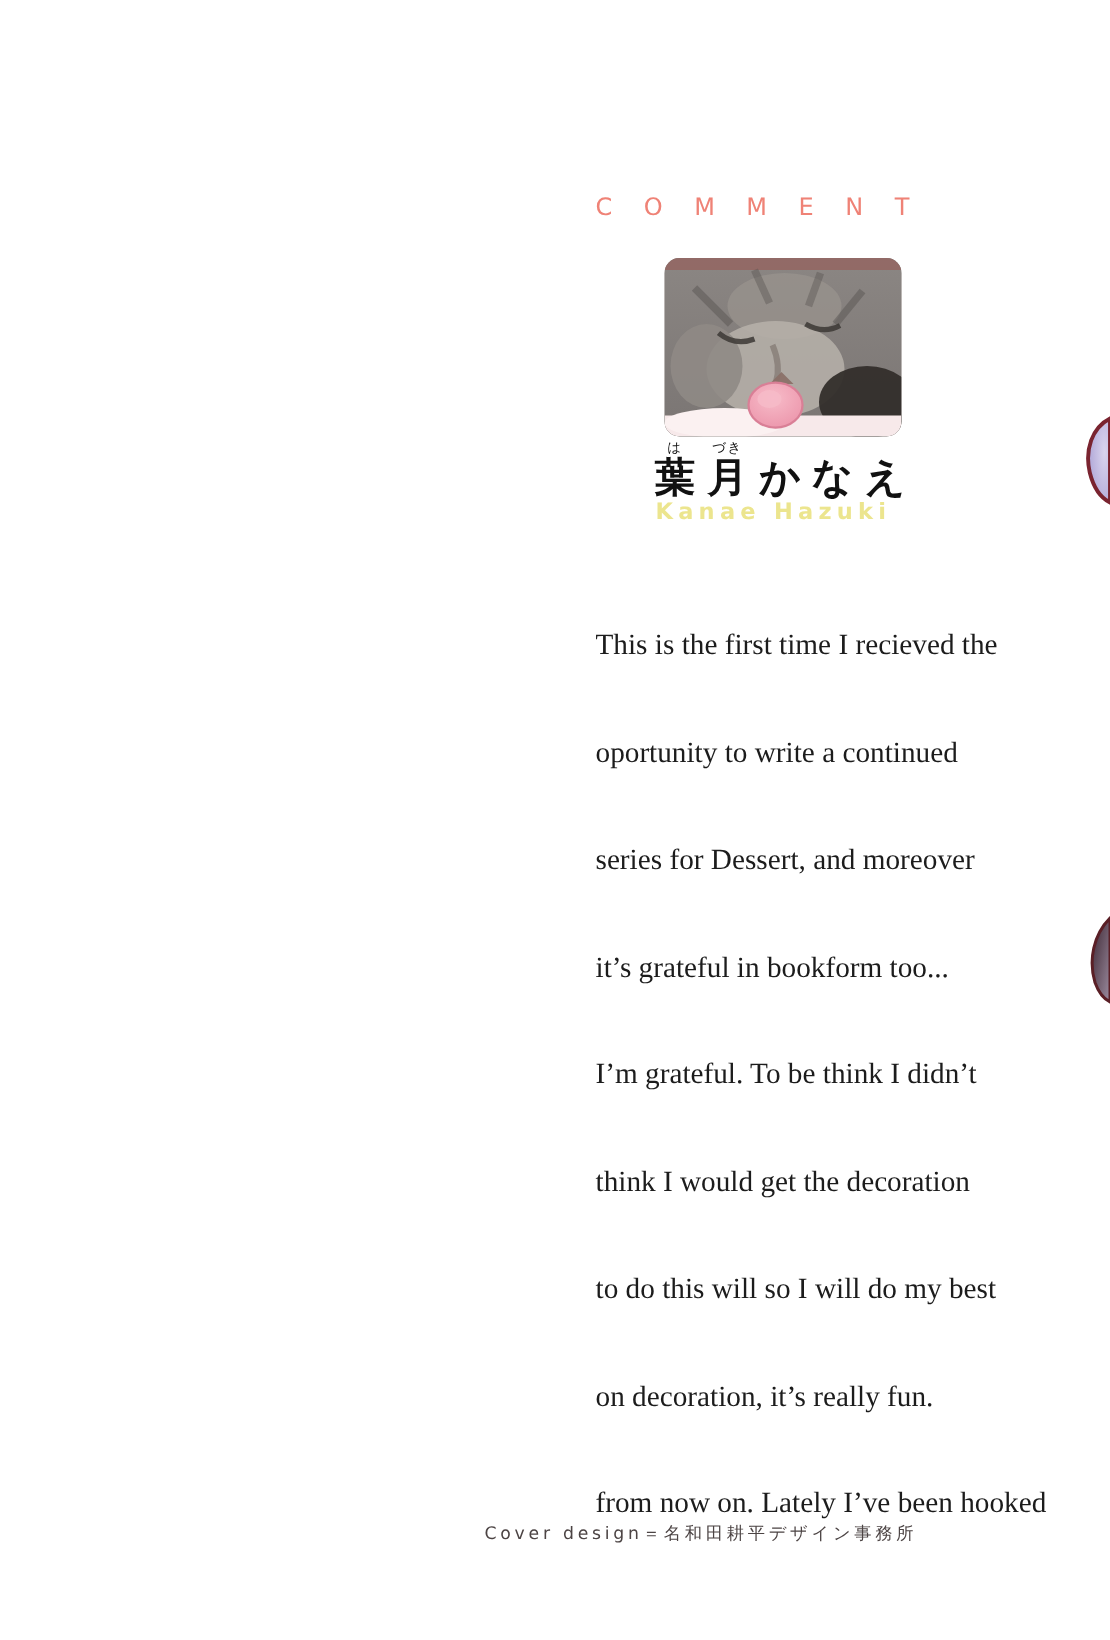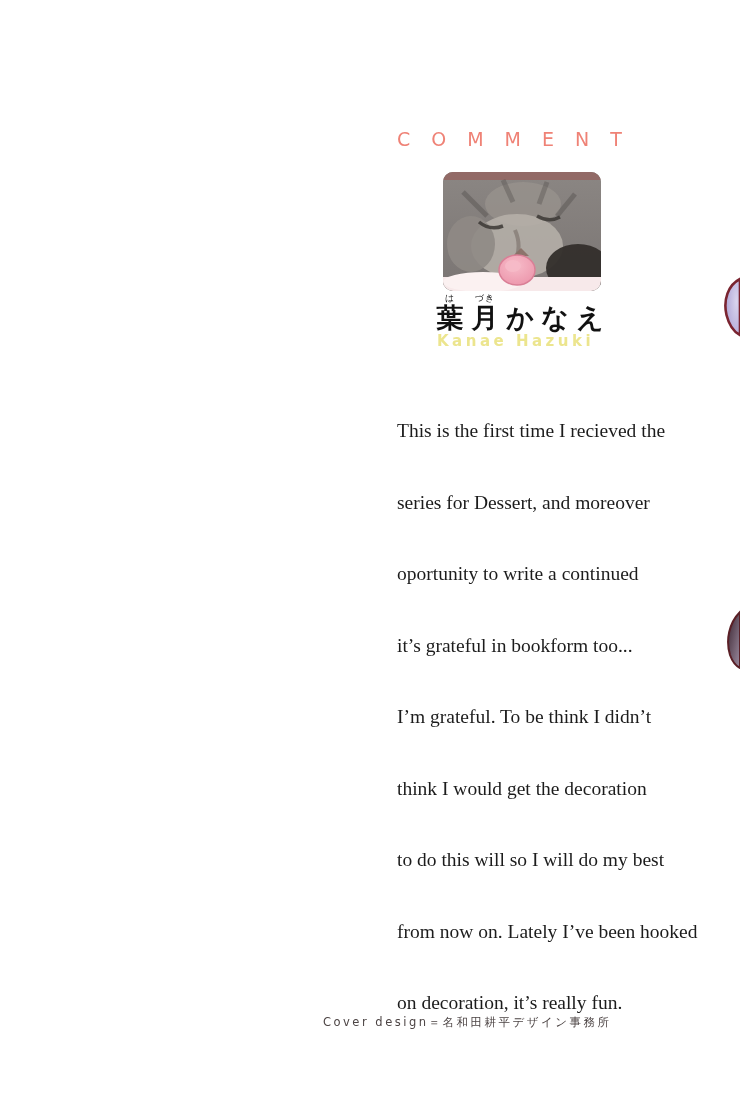--- a/index.html
+++ b/index.html
@@ -7,21 +7,21 @@
     position:relative;
     width:740px;height:1093px;
     background:#ffffff;
     overflow:hidden;
     font-family:"Liberation Serif", serif;
   }
   
   .comment-heading{
     position:absolute;left:397px;top:128px;
     font-family:"DejaVu Sans", sans-serif;
-    font-size:19px;font-weight:400;
+    font-size:16px;font-weight:400;
     letter-spacing:21px;
     color:#ef8276;
     white-space:nowrap;
   }
   
   .photo-frame{
     position:absolute;left:443px;top:172px;
     width:158px;height:119px;
     border-radius:10px;overflow:hidden;
     background:#857f7b;
@@ -135,28 +135,28 @@
     <span class="name-char">
       <span class="furi"></span>
       <span class="kanji">え</span>
     </span>
   </div>
 
   <div class="name-romaji">Kanae Hazuki</div>
 
   <div class="comment-text">
     <div class="comment-line">This is the first time I recieved the</div>
+    <div class="comment-line">oportunity to write a continued</div>
     <div class="comment-line">series for Dessert, and moreover</div>
-    <div class="comment-line">oportunity to write a continued</div>
     <div class="comment-line">it’s grateful in bookform too...</div>
     <div class="comment-line">I’m grateful. To be think I didn’t</div>
     <div class="comment-line">think I would get the decoration</div>
     <div class="comment-line">to do this will so I will do my best</div>
+    <div class="comment-line">on decoration, it’s really fun.</div>
     <div class="comment-line">from now on. Lately I’ve been hooked</div>
-    <div class="comment-line">on decoration, it’s really fun.</div>
   </div>
 
   <svg class="edge-art edge-art-top" viewBox="0 0 19 62">
     <defs>
       <radialGradient id="balG" cx="0.75" cy="0.4" r="0.9">
         <stop offset="0" stop-color="#d9d4ee"></stop>
         <stop offset="1" stop-color="#a79dd2"></stop>
       </radialGradient>
     </defs>
     <path d="M19,3 C7,9 2,24 5.5,39 C8,49 13,56 19,59 Z" fill="url(#balG)" stroke="#7a2430" stroke-width="2.6"></path>

